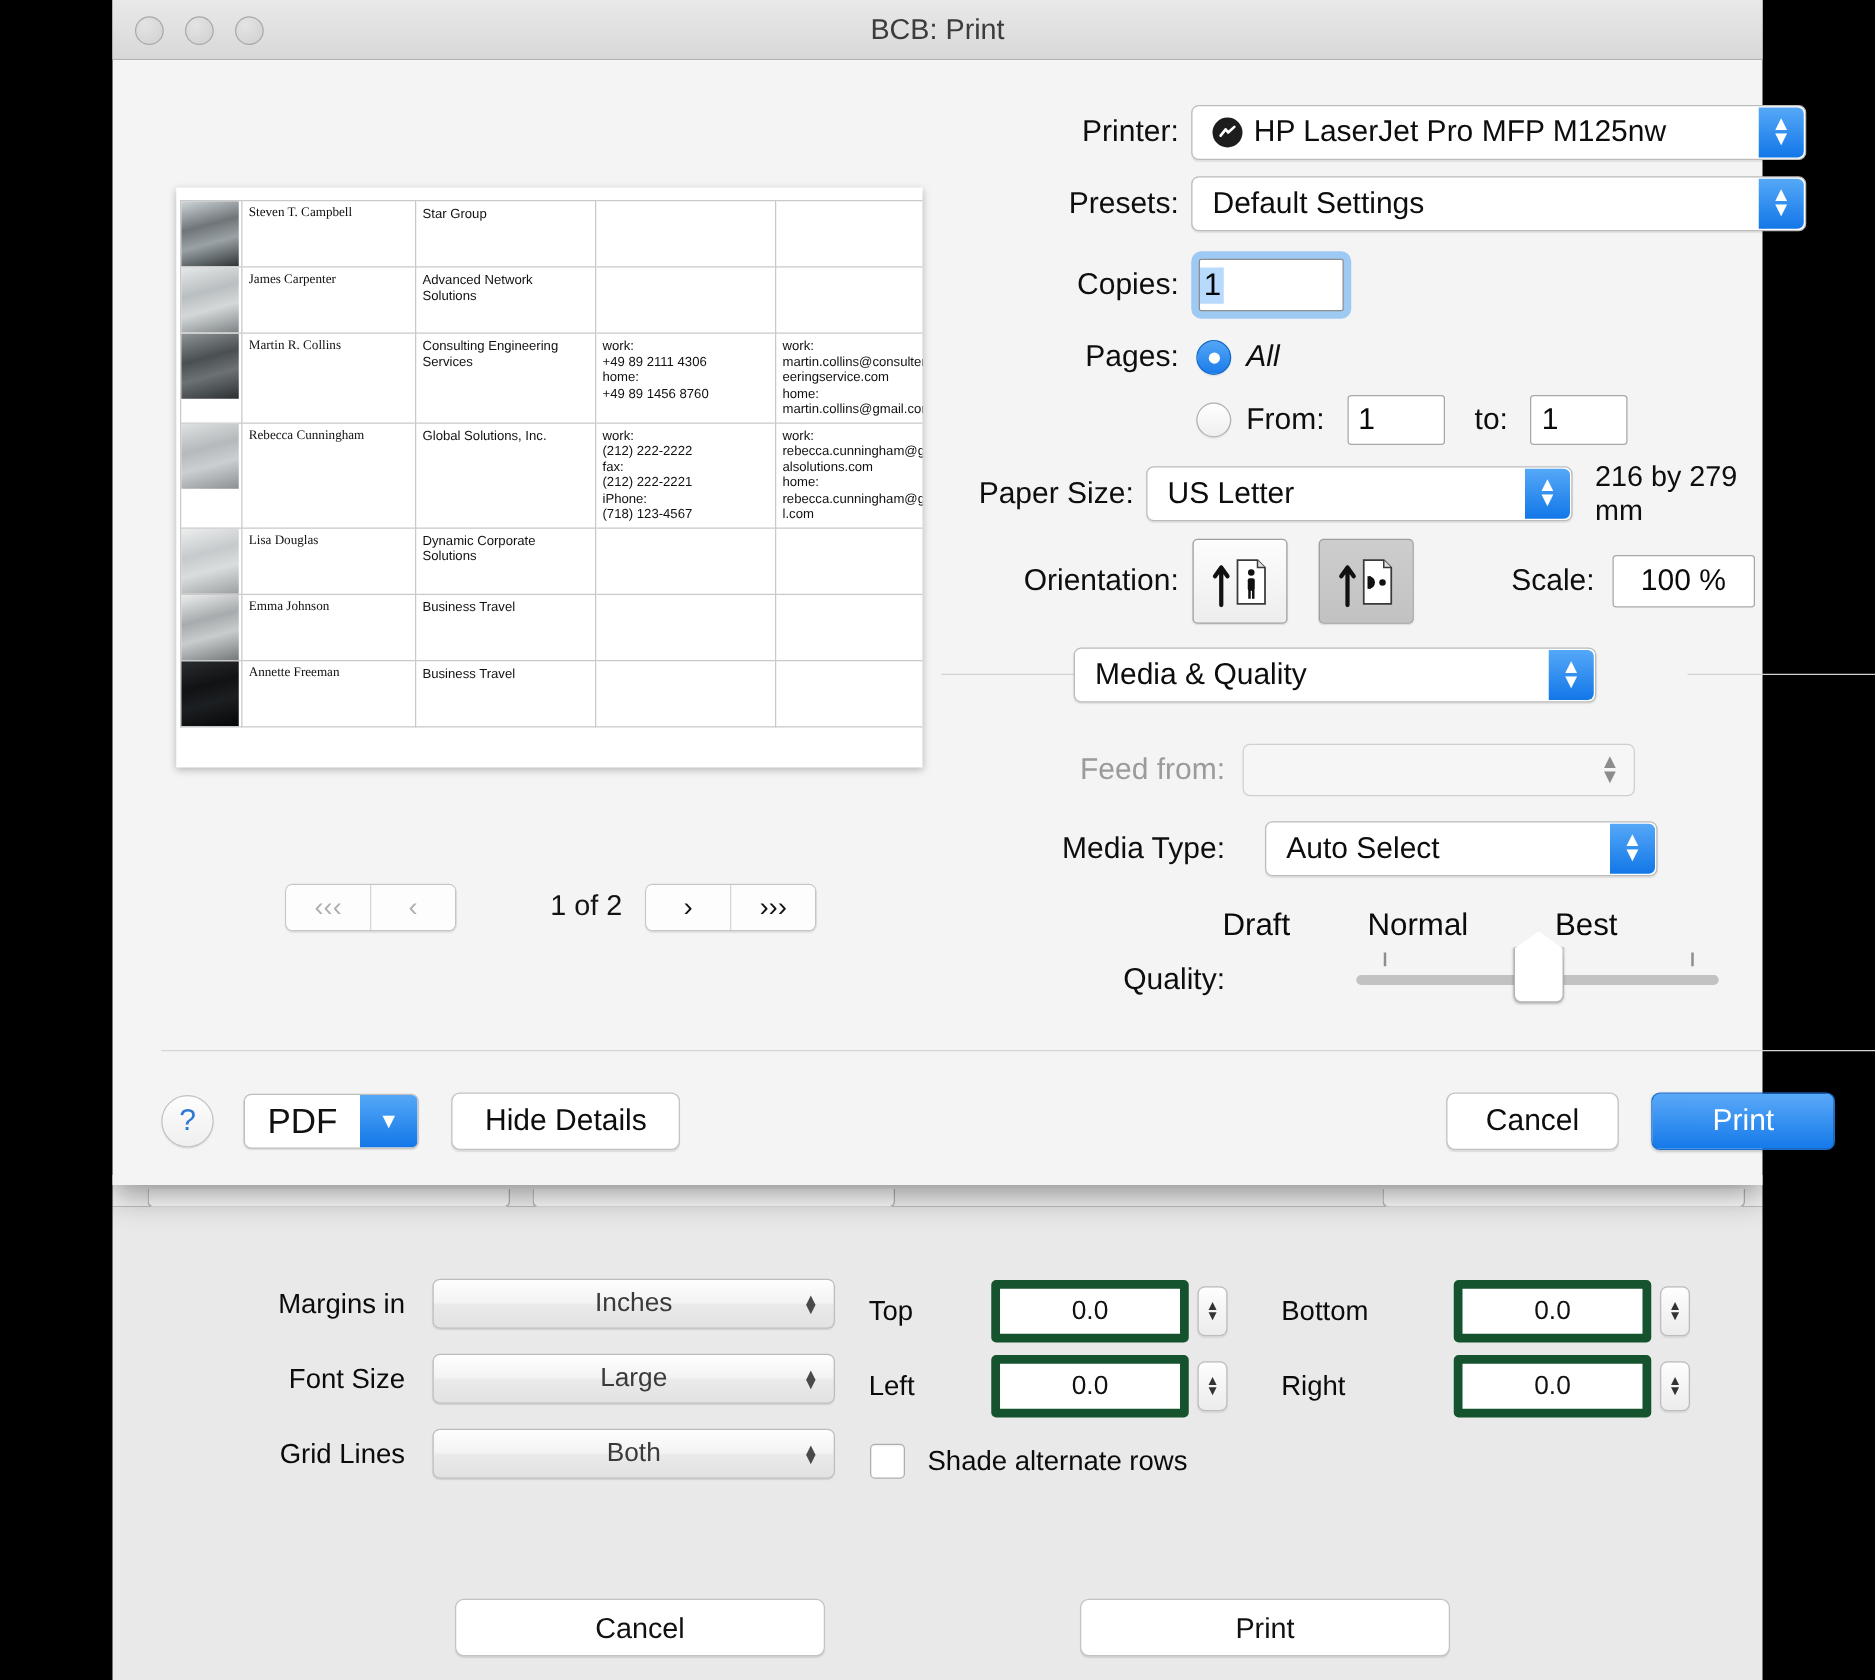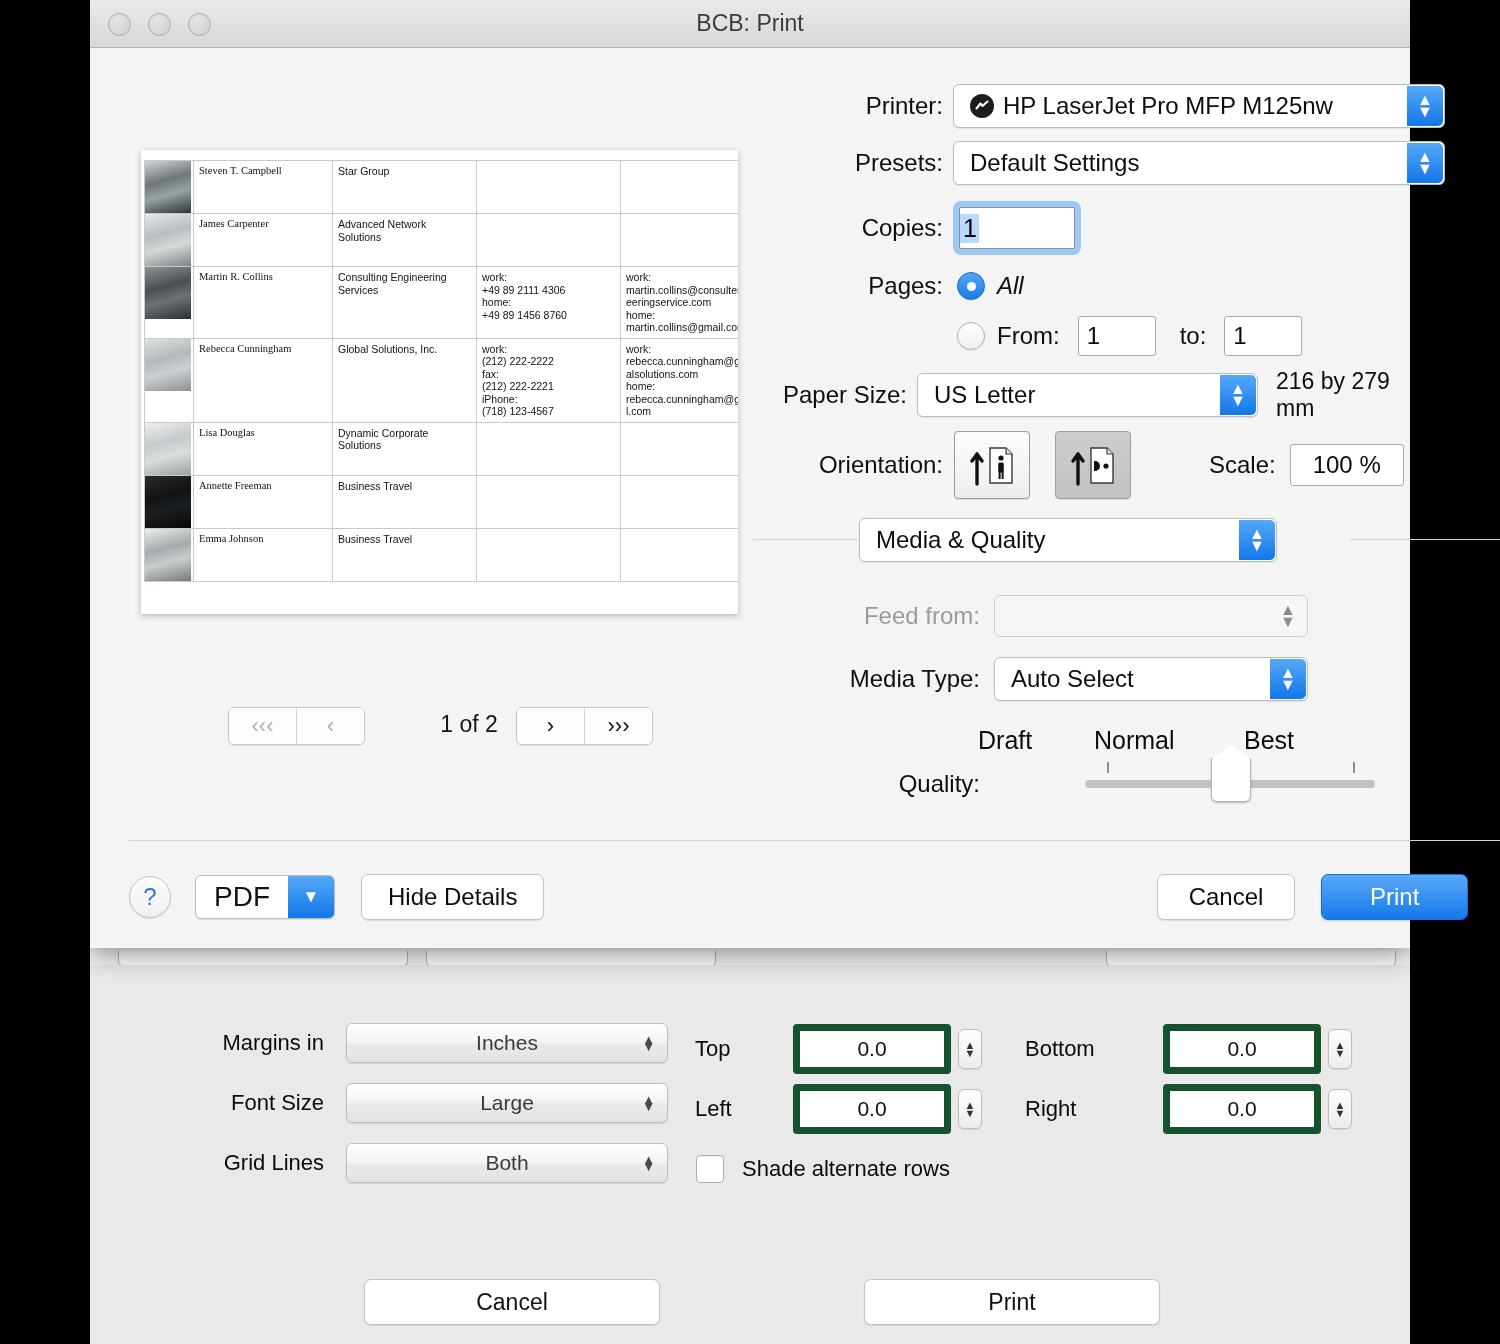--- a/index.html
+++ b/index.html
@@ -413,32 +413,32 @@
             <td class="c-photo">
               <span class="photo" style="background:linear-gradient(165deg,#eceeee 0%,#c6cacc 38%,#dadddd 62%,#9ba0a2 100%);display:block;"></span>
             </td>
             <td class="c-name">Lisa Douglas</td>
             <td class="c-org">Dynamic Corporate Solutions</td>
             <td class="c-phone" style="white-space: pre-line;"></td>
             <td class="c-mail" style="white-space: pre-line;"></td>
           </tr>
           <tr>
             <td class="c-photo">
-              <span class="photo" style="background:linear-gradient(165deg,#2a2d2f 0%,#101214 38%,#1c1f21 62%,#050607 100%);display:block;"></span>
+              <span class="photo" style="background:linear-gradient(165deg,#ebeded 0%,#a7abad 38%,#c9cccd 62%,#74797b 100%);display:block;"></span>
             </td>
-            <td class="c-name">Annette Freeman</td>
+            <td class="c-name">Emma Johnson</td>
             <td class="c-org">Business Travel</td>
             <td class="c-phone" style="white-space: pre-line;"></td>
             <td class="c-mail" style="white-space: pre-line;"></td>
           </tr>
           <tr>
             <td class="c-photo">
-              <span class="photo" style="background:linear-gradient(165deg,#ebeded 0%,#a7abad 38%,#c9cccd 62%,#74797b 100%);display:block;"></span>
+              <span class="photo" style="background:linear-gradient(165deg,#2a2d2f 0%,#101214 38%,#1c1f21 62%,#050607 100%);display:block;"></span>
             </td>
-            <td class="c-name">Emma Johnson</td>
+            <td class="c-name">Annette Freeman</td>
             <td class="c-org">Business Travel</td>
             <td class="c-phone" style="white-space: pre-line;"></td>
             <td class="c-mail" style="white-space: pre-line;"></td>
           </tr>
         </tbody>
     </table>
   </div>
 
   <div id="pager">
     <div class="pgroup" style="left:0;">
@@ -574,21 +574,21 @@
       <span></span>
       <span class="arrowbox">
           <span>▲</span>
           <span>▼</span>
         </span>
     </div>
   </div>
 
   <div class="row" style="left:660px;top:657px;">
     <div class="rlabel" style="width:230px;">Media Type:</div>
-    <div class="select" style="width:296px;margin-left:14px;">
+    <div class="select" style="width:296px;margin-left:32px;">
       <span>Auto Select</span>
       <span class="arrowbox">
           <span>▲</span>
           <span>▼</span>
         </span>
     </div>
   </div>
 
   <div class="qlabel" style="left:888px;top:726px;">Draft</div>
   <div class="qlabel" style="left:1004px;top:726px;">Normal</div>

